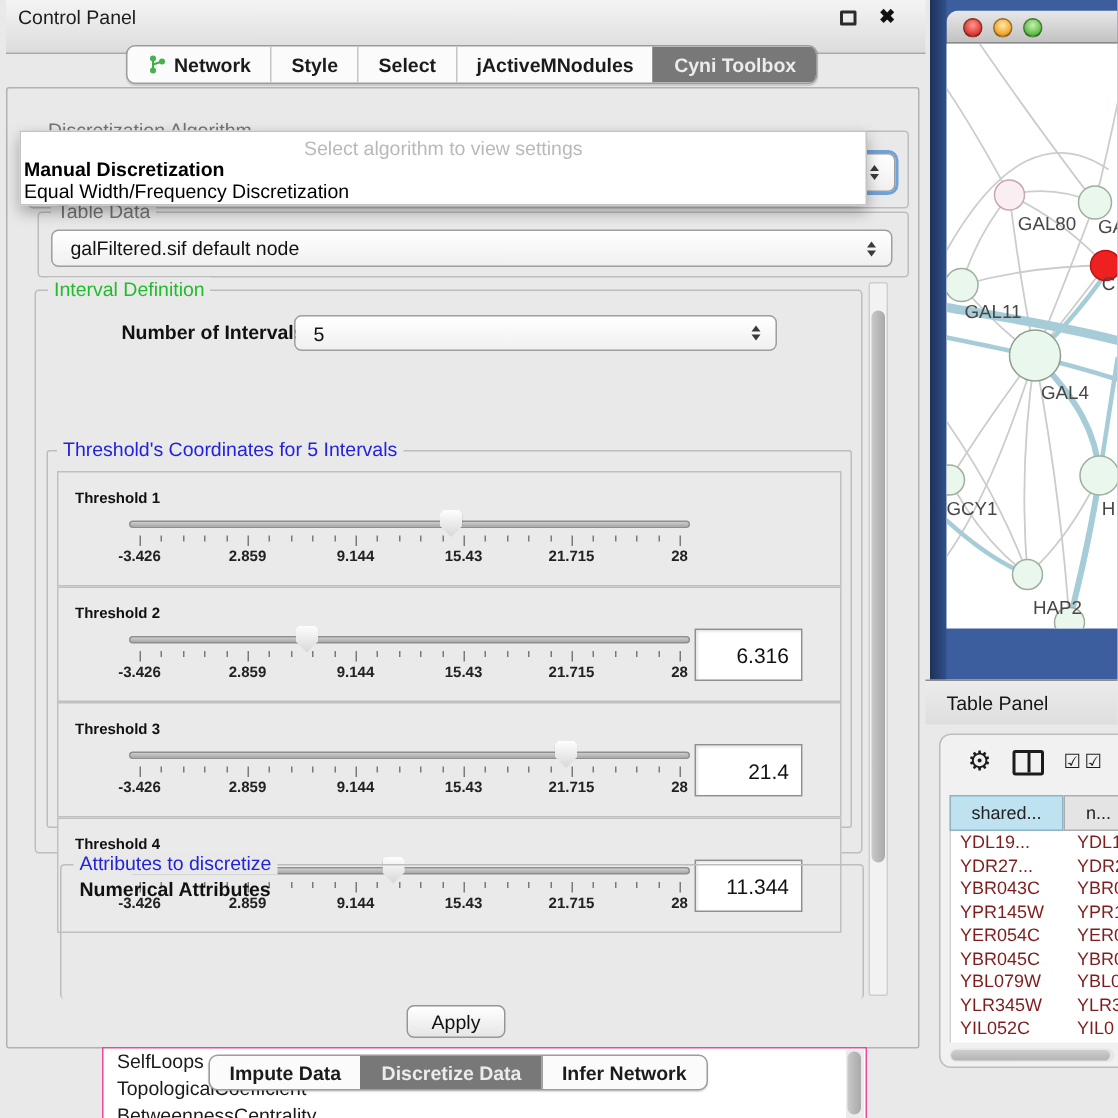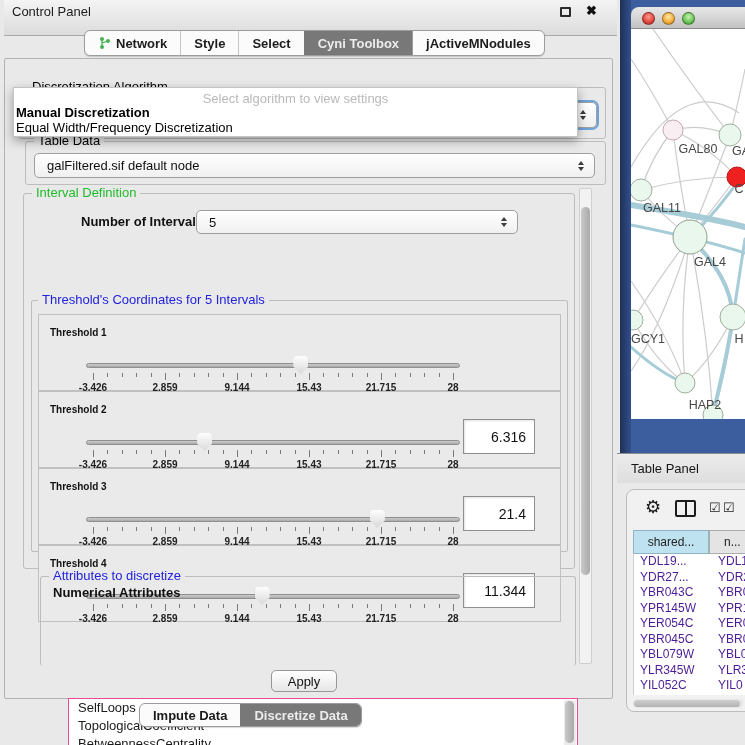--- a/index.html
+++ b/index.html
@@ -20,42 +20,42 @@
     color:#1b1b1b; white-space:nowrap; }
   .tab + .tab { border-left:1px solid #c6c6c6; }
   .tab.sel { background:#787878; color:#ececec; border-left-color:#787878; }
   .tab.sel + .tab { border-left-color:#9c9c9c; }
 
   #mainpanel { position:absolute; left:4px; top:58px; width:609px; height:641px;
     background:#e9e9e9; border:1px solid #b2b2b2; border-radius:2px; }
 
   .group { position:absolute; border:1px solid #bdbdbd; border-radius:3px; }
   .gtitle { position:absolute; top:-9px; left:8px; background:#e9e9e9; padding:0 4px;
-    font-size:13px; color:#000000; white-space:nowrap; }
+    font-size:13px; color:#737373; white-space:nowrap; }
   .gtitle.green { color:#21bb2b; }
   .gtitle.blue  { color:#2222dd; }
 
   .combo { position:absolute; background:linear-gradient(#ffffff,#f0f0f0); border:1px solid #9f9f9f;
     border-radius:5px; font-size:13px; color:#111; display:flex; align-items:center; padding:0 12px; }
   .combo.focus { box-shadow:0 0 0 2px #6ea3d8; }
   .spin { position:absolute; right:9px; top:50%; transform:translateY(-50%); width:7px; height:10px; }
   .spin:before, .spin:after { content:""; position:absolute; left:0; border-left:3.5px solid transparent; border-right:3.5px solid transparent; }
   .spin:before { top:0; border-bottom:4px solid #3a3a3a; }
   .spin:after  { bottom:0; border-top:4px solid #3a3a3a; }
 
   #algo-popup { position:absolute; left:13px; top:87px; width:565px; height:50px; background:#fff;
     border:1px solid #c3c3c3; box-shadow:0 4px 10px rgba(0,0,0,.35); z-index:30; }
   #algo-popup .ph { position:absolute; left:0; right:0; top:3px; text-align:center; font-size:13px; color:#b9b9b9; }
   #algo-popup .opt { position:absolute; left:2px; font-size:13px; color:#000; }
   #algo-popup .opt.b { font-weight:bold; top:17px; }
   #algo-popup .opt.n { top:32px; }
 
   .thpanel { position:absolute; left:0; width:523px; height:77px; background:#eaeaea; border:1px solid #c0c0c0; }
   .thlabel { position:absolute; left:11px; top:12px; font-size:10px; font-weight:bold; color:#111; }
-  .slider { position:absolute; left:54px; top:40px; width:360px; height:40px; }
+  .slider { position:absolute; left:54px; top:24px; width:360px; height:40px; }
   .track { position:absolute; left:-7px; right:-7px; top:8px; height:5px; border-radius:3px;
     background:linear-gradient(#cdcdcd,#a9a9a9); border:1px solid #8e8e8e; }
   .tick { position:absolute; top:18px; width:1px; height:4px; background:#7a7a7a; }
   .tick.major { height:7px; }
   .ticklabel { position:absolute; top:27px; transform:translateX(-50%); font-size:10px; font-weight:bold; color:#222; white-space:nowrap; }
   .thumb { position:absolute; top:1px; width:15px; height:18px;
     background:linear-gradient(#fefefe,#d8d8d8);
     clip-path:polygon(15% 0,85% 0,100% 15%,100% 58%,50% 100%,0 58%,0 15%);
     filter:drop-shadow(0 1px 1px rgba(0,0,0,.45)); }
   .valbox { position:absolute; left:424px; top:27px; width:72px; height:35px; background:#fff;
@@ -99,21 +99,21 @@
   .chk { position:absolute; top:10px; font-size:13px; color:#1c1c1c; }
 
   #tp-table { position:absolute; left:6px; top:40px; width:122px; }
   #tp-head { display:flex; height:24px; }
   .hcell { font-size:12px; color:#222; display:flex; align-items:center; justify-content:center;
     border:1px solid #adadad; }
   .hcell.c1 { width:76px; background:#bfe2f0; border-color:#8fb3c4; }
   .hcell.c2 { flex:1; background:#e4e4e4; justify-content:flex-start; padding-left:14px; }
   #tp-rows { background:#fff; height:141px; overflow:hidden; border-left:1px solid #cfcfcf; }
   .trow { display:flex; height:15.5px; }
-  .tcell { font-size:12px; color:#4c1d95; line-height:15.5px; white-space:nowrap; overflow:hidden; }
+  .tcell { font-size:12px; color:#7f1d1d; line-height:15.5px; white-space:nowrap; overflow:hidden; }
   .tcell.c1 { width:76px; padding-left:6px; }
   .tcell.c2 { flex:1; padding-left:8px; }
   #hscroll { position:absolute; left:6px; top:209px; width:110px; height:9px; background:#e6e6e6; border-radius:5px; }
   #hscroll .hthumb { position:absolute; left:1px; top:1px; width:106px; height:7px; border-radius:4px;
     background:linear-gradient(#cfcfcf,#b3b3b3); }
 
   svg text { font-family:"Liberation Sans", sans-serif; }
   .net-ico-svg { display:block; }
 </style>
 </head>
@@ -137,25 +137,25 @@
         </svg>
       </span>
       <span>Network</span>
     </div>
     <div class="tab">
         <span>Style</span>
       </div>
     <div class="tab">
         <span>Select</span>
       </div>
+    <div class="tab">
+        <span>jActiveMNodules</span>
+      </div>
     <div class="tab sel">
         <span>Cyni Toolbox</span>
-      </div>
-    <div class="tab">
-        <span>jActiveMNodules</span>
       </div>
   </div>
 
   <div id="mainpanel">
 
     <div class="group" style="left:14px; top:28px; width:587px; height:52px;">
       <span class="gtitle">Discretization Algorithm</span>
       <div class="combo focus" style="left:8px; top:14px; width:569px; height:26px;">
         <span class="spin"></span>
       </div>
@@ -368,20 +368,23 @@
     <div class="opt b">Manual Discretization</div>
     <div class="opt n">Equal Width/Frequency Discretization</div>
   </div>
 
   <div class="tabbar" style="left:139px; top:703px; height:24px;">
     <div class="tab">
         <span>Impute Data</span>
       </div>
     <div class="tab sel">
         <span>Discretize Data</span>
+      </div>
+    <div class="tab">
+        <span>Infer Network</span>
       </div>
   </div>
 </div>
 
 <div id="right-region">
   <div id="netwin">
     <div class="edgeL"></div>
     <div id="net-titlebar">
       <span class="light red"></span>
       <span class="light yellow"></span>

